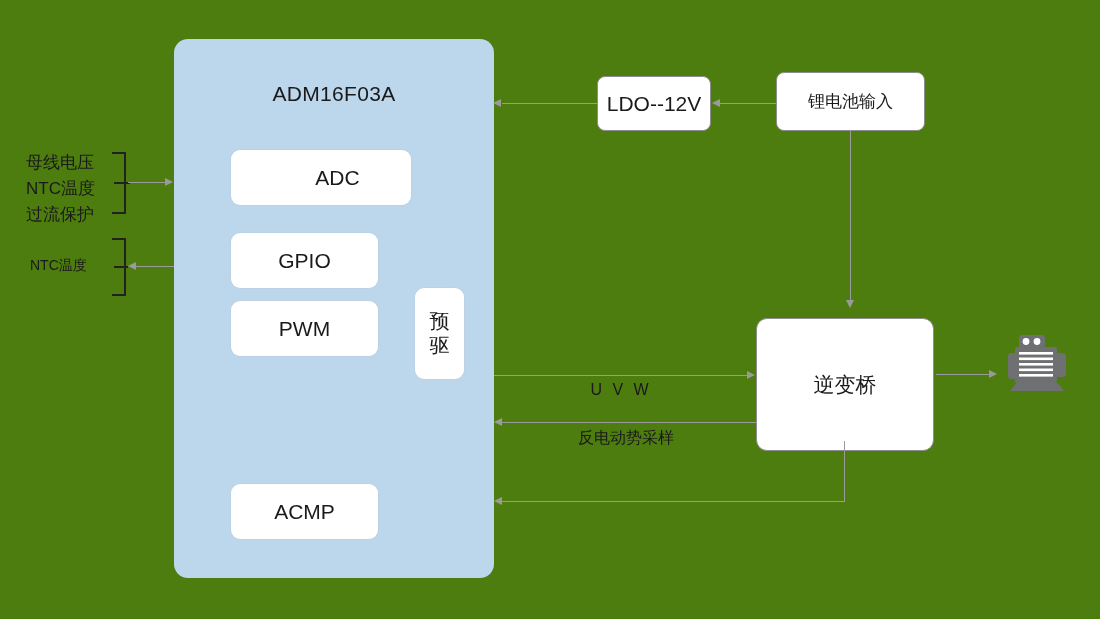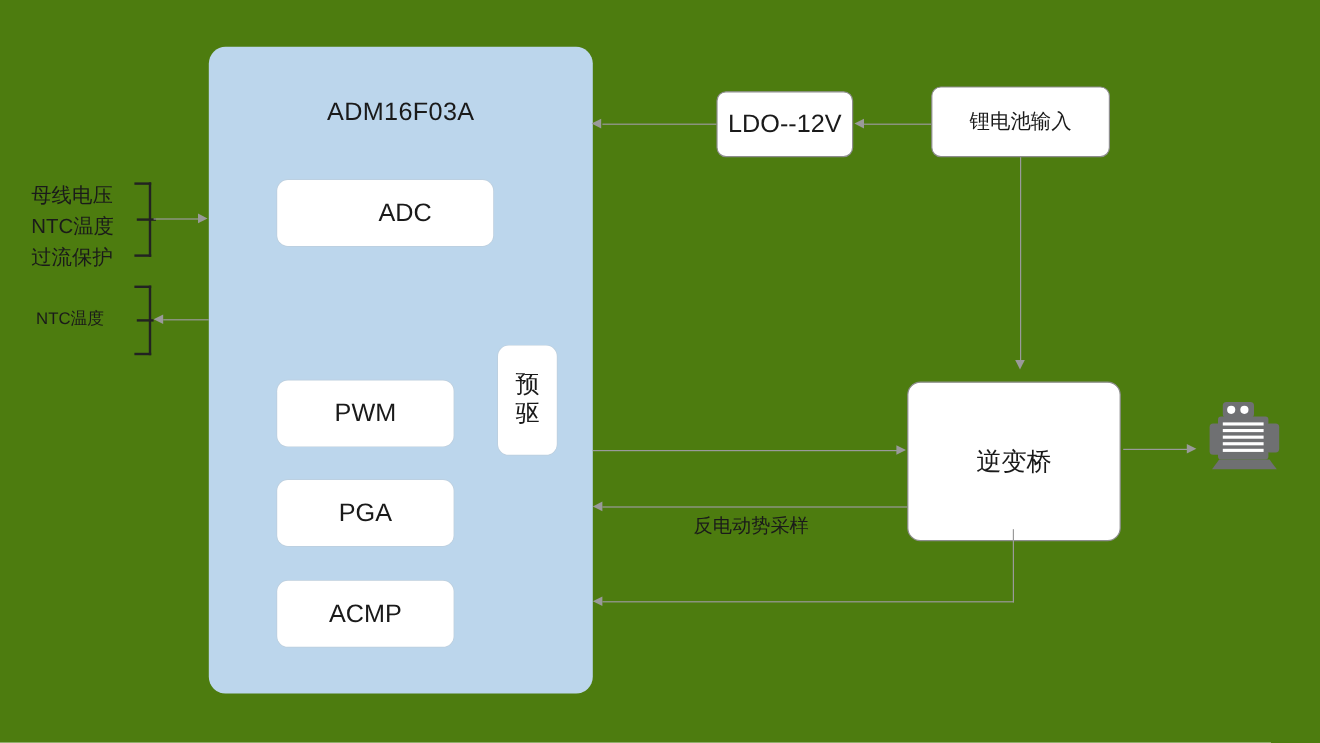--- a/index.html
+++ b/index.html
@@ -45,21 +45,21 @@
     border-radius: 9px;
     display: flex;
     align-items: center;
     justify-content: center;
     font-size: 21px;
     color: #1a1a1a;
     box-shadow: 0 0 0 0.6px rgba(190,200,210,0.55);
   }
   .m-adc  { top: 150px; padding-left: 33px; }
   .m-gpio { top: 233px; }
-  .m-pwm  { top: 317px; }
+  .m-pwm  { top: 301px; }
   .m-pga  { top: 400px; }
   .m-acmp { top: 484px; }
 
   
   .predriver {
     left: 415px; top: 288px;
     width: 49px; height: 91px;
     background: #ffffff;
     border-radius: 9px;
     display: flex;
@@ -142,22 +142,22 @@
 </style>
 </head>
 <body>
 
 <div id="canvas">
 
   <div class="abs mcu-panel"></div>
   <div class="abs mcu-title">ADM16F03A</div>
 
   <div class="abs module m-adc">ADC</div>
+  <div class="abs module m-gpio">GPIO</div>
   <div class="abs module m-pwm">PWM</div>
-  <div class="abs module m-pga">PGA</div>
   <div class="abs module m-acmp">ACMP</div>
 
   <div class="abs predriver">
     <span>预</span>
     <span>驱</span>
   </div>
 
   <div class="abs io-text" style="left:26px; top:150px; width:86px;">
     <div>母线电压</div>
     <div>NTC温度</div>
@@ -187,20 +187,21 @@
   <div class="abs hline" style="left:502px; top:103px; width:95px;"></div>
   <div class="abs arrow arrow-left" style="left:493px; top:99px;"></div>
 
   <div class="abs vline" style="left:850px; top:131px; height:169px;"></div>
   <div class="abs arrow arrow-down" style="left:846px; top:300px;"></div>
 
   <div class="abs obox inv-box">逆变桥</div>
 
   <div class="abs hline" style="left:494px; top:375px; width:254px;"></div>
   <div class="abs arrow arrow-right" style="left:747px; top:371px;"></div>
+  <div class="abs edge-label uvw" style="left:494px; top:381px; width:254px;">U V W</div>
 
   <div class="abs hline" style="left:502px; top:422px; width:254px;"></div>
   <div class="abs arrow arrow-left" style="left:494px; top:418px;"></div>
   <div class="abs edge-label" style="left:494px; top:428px; width:264px;">反电动势采样</div>
 
   <div class="abs vline" style="left:844px; top:441px; height:61px;"></div>
   <div class="abs hline" style="left:502px; top:501px; width:343px;"></div>
   <div class="abs arrow arrow-left" style="left:494px; top:497px;"></div>
 
   <div class="abs hline" style="left:936px; top:374px; width:54px;"></div>

